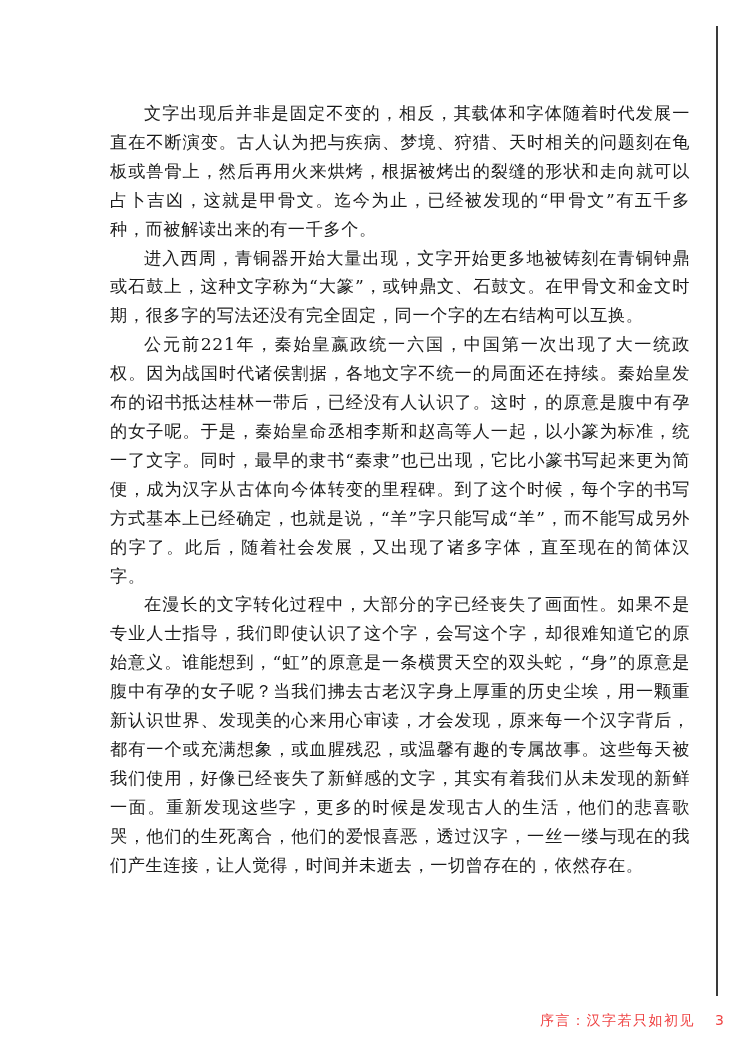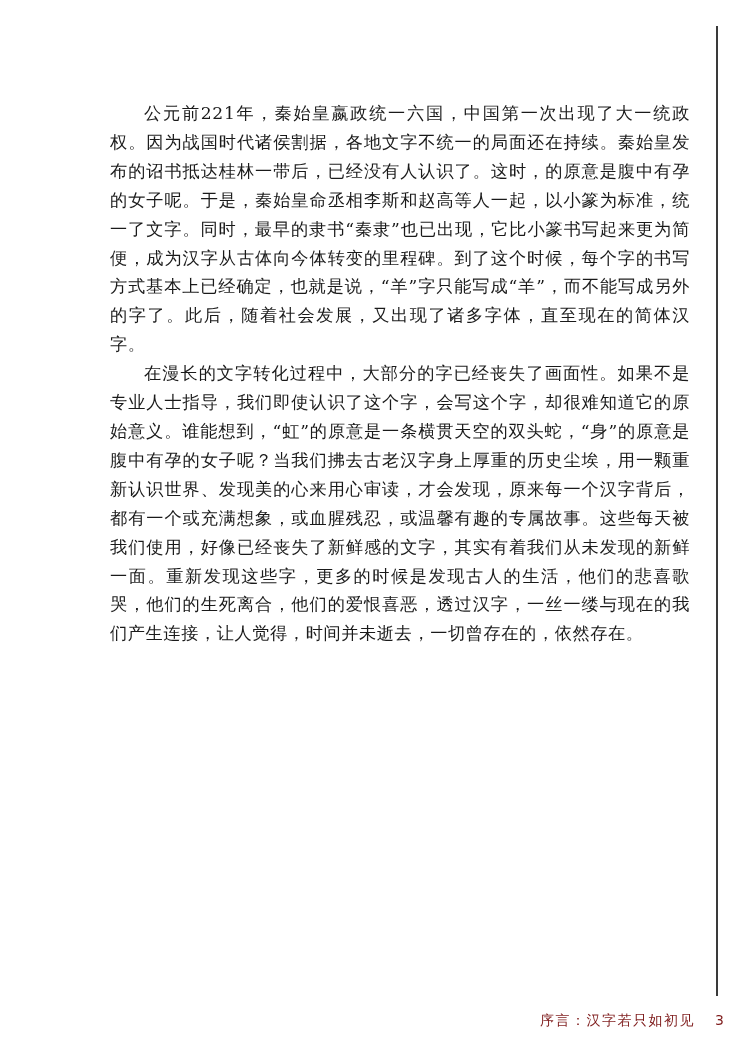--- a/index.html
+++ b/index.html
@@ -44,36 +44,38 @@
       letter-spacing: 0.6px;
       word-break: break-all;
     }
     .footer {
       position: absolute;
       top: 1012px;
       left: 540px;
       width: 190px;
       font-family: "DejaVu Sans", "Liberation Sans", sans-serif;
       font-size: 14px;
-      color: #7f1d1d;
+      color: #ef4444;
       letter-spacing: 1.5px;
     }
     .footer .page-num {
       position: absolute;
       left: 175px;
       top: 0;
     }
   </style>
 </head>
 <body>
 
 <div class="page">
   <div class="right-rule"></div>
 
   <div class="body-text">
+    <p class="para">文字出现后并非是固定不变的，相反，其载体和字体随着时代发展一直在不断演变。古人认为把与疾病、梦境、狩猎、天时相关的问题刻在龟板或兽骨上，然后再用火来烘烤，根据被烤出的裂缝的形状和走向就可以占卜吉凶，这就是甲骨文。迄今为止，已经被发现的“甲骨文”有五千多种，而被解读出来的有一千多个。</p>
+    <p class="para">进入西周，青铜器开始大量出现，文字开始更多地被铸刻在青铜钟鼎或石鼓上，这种文字称为“大篆”，或钟鼎文、石鼓文。在甲骨文和金文时期，很多字的写法还没有完全固定，同一个字的左右结构可以互换。</p>
     <p class="para">公元前221年，秦始皇嬴政统一六国，中国第一次出现了大一统政权。因为战国时代诸侯割据，各地文字不统一的局面还在持续。秦始皇发布的诏书抵达桂林一带后，已经没有人认识了。这时，的原意是腹中有孕的女子呢。于是，秦始皇命丞相李斯和赵高等人一起，以小篆为标准，统一了文字。同时，最早的隶书“秦隶”也已出现，它比小篆书写起来更为简便，成为汉字从古体向今体转变的里程碑。到了这个时候，每个字的书写方式基本上已经确定，也就是说，“羊”字只能写成“羊”，而不能写成另外的字了。此后，随着社会发展，又出现了诸多字体，直至现在的简体汉字。</p>
     <p class="para">在漫长的文字转化过程中，大部分的字已经丧失了画面性。如果不是专业人士指导，我们即使认识了这个字，会写这个字，却很难知道它的原始意义。谁能想到，“虹”的原意是一条横贯天空的双头蛇，“身”的原意是腹中有孕的女子呢？当我们拂去古老汉字身上厚重的历史尘埃，用一颗重新认识世界、发现美的心来用心审读，才会发现，原来每一个汉字背后，都有一个或充满想象，或血腥残忍，或温馨有趣的专属故事。这些每天被我们使用，好像已经丧失了新鲜感的文字，其实有着我们从未发现的新鲜一面。重新发现这些字，更多的时候是发现古人的生活，他们的悲喜歌哭，他们的生死离合，他们的爱恨喜恶，透过汉字，一丝一缕与现在的我们产生连接，让人觉得，时间并未逝去，一切曾存在的，依然存在。</p>
   </div>
 
   <div class="footer">
     <span>序言：汉字若只如初见</span>
     <span class="page-num">3</span>
   </div>
 </div>
 

